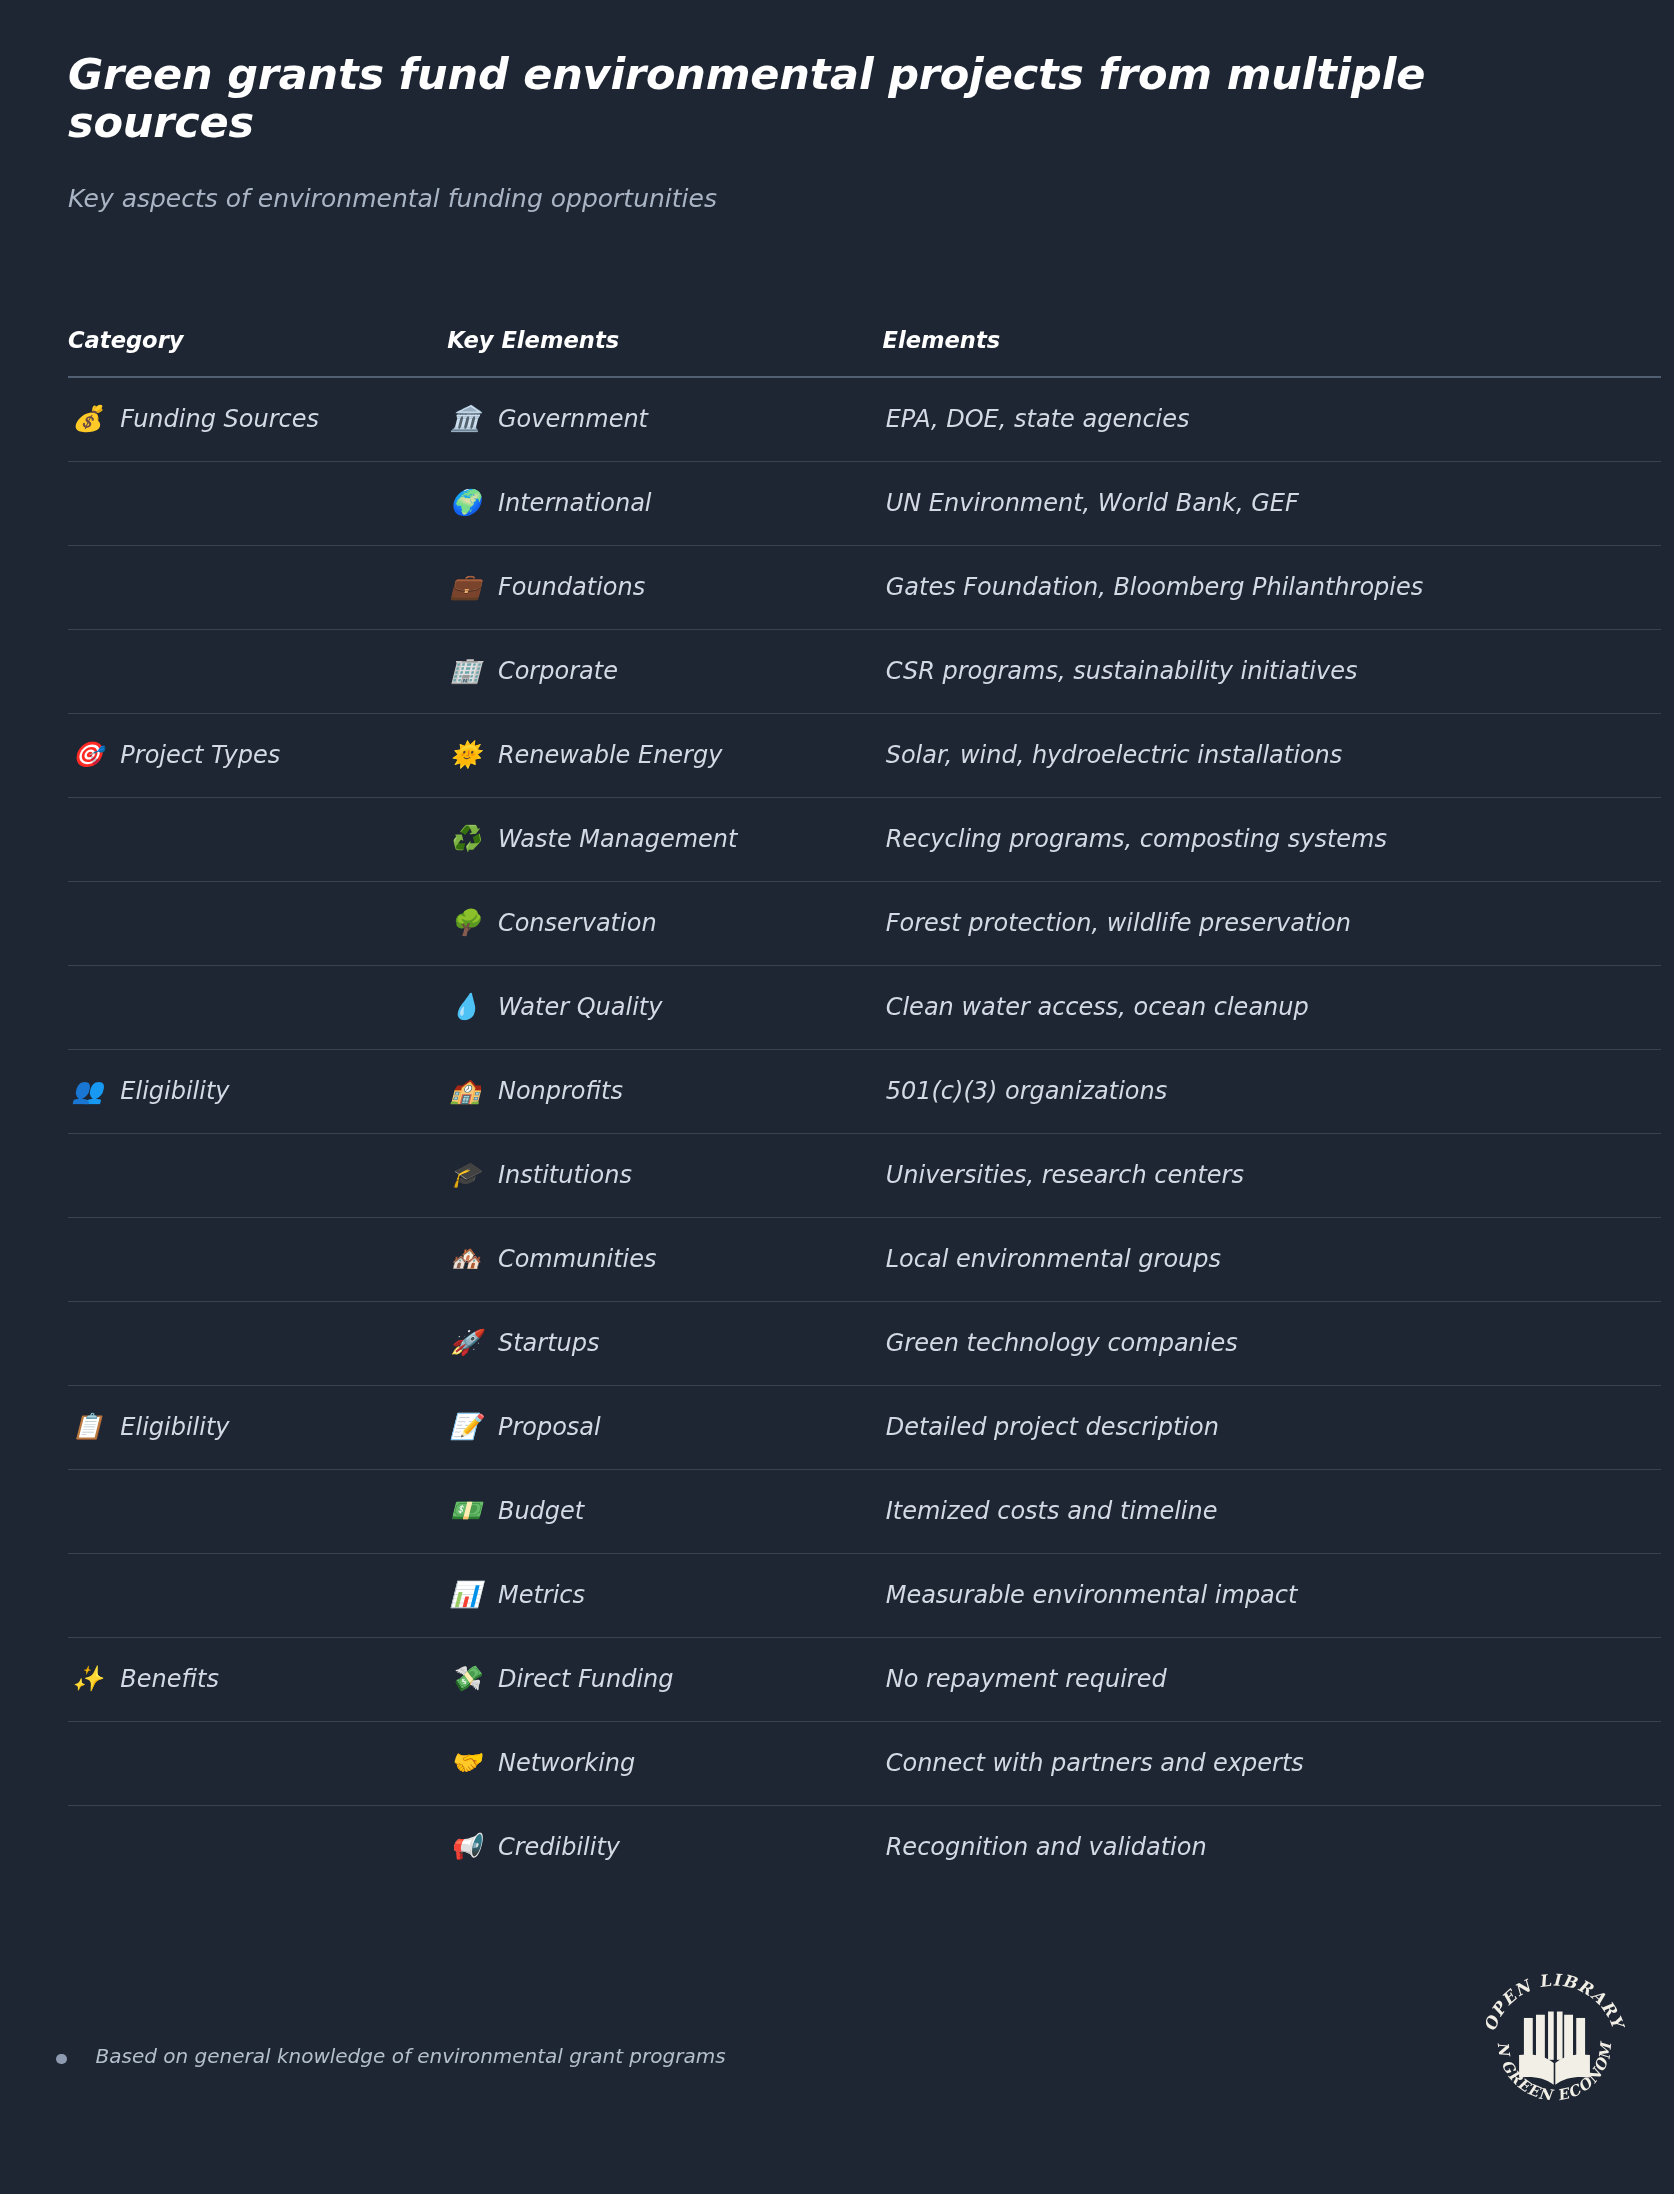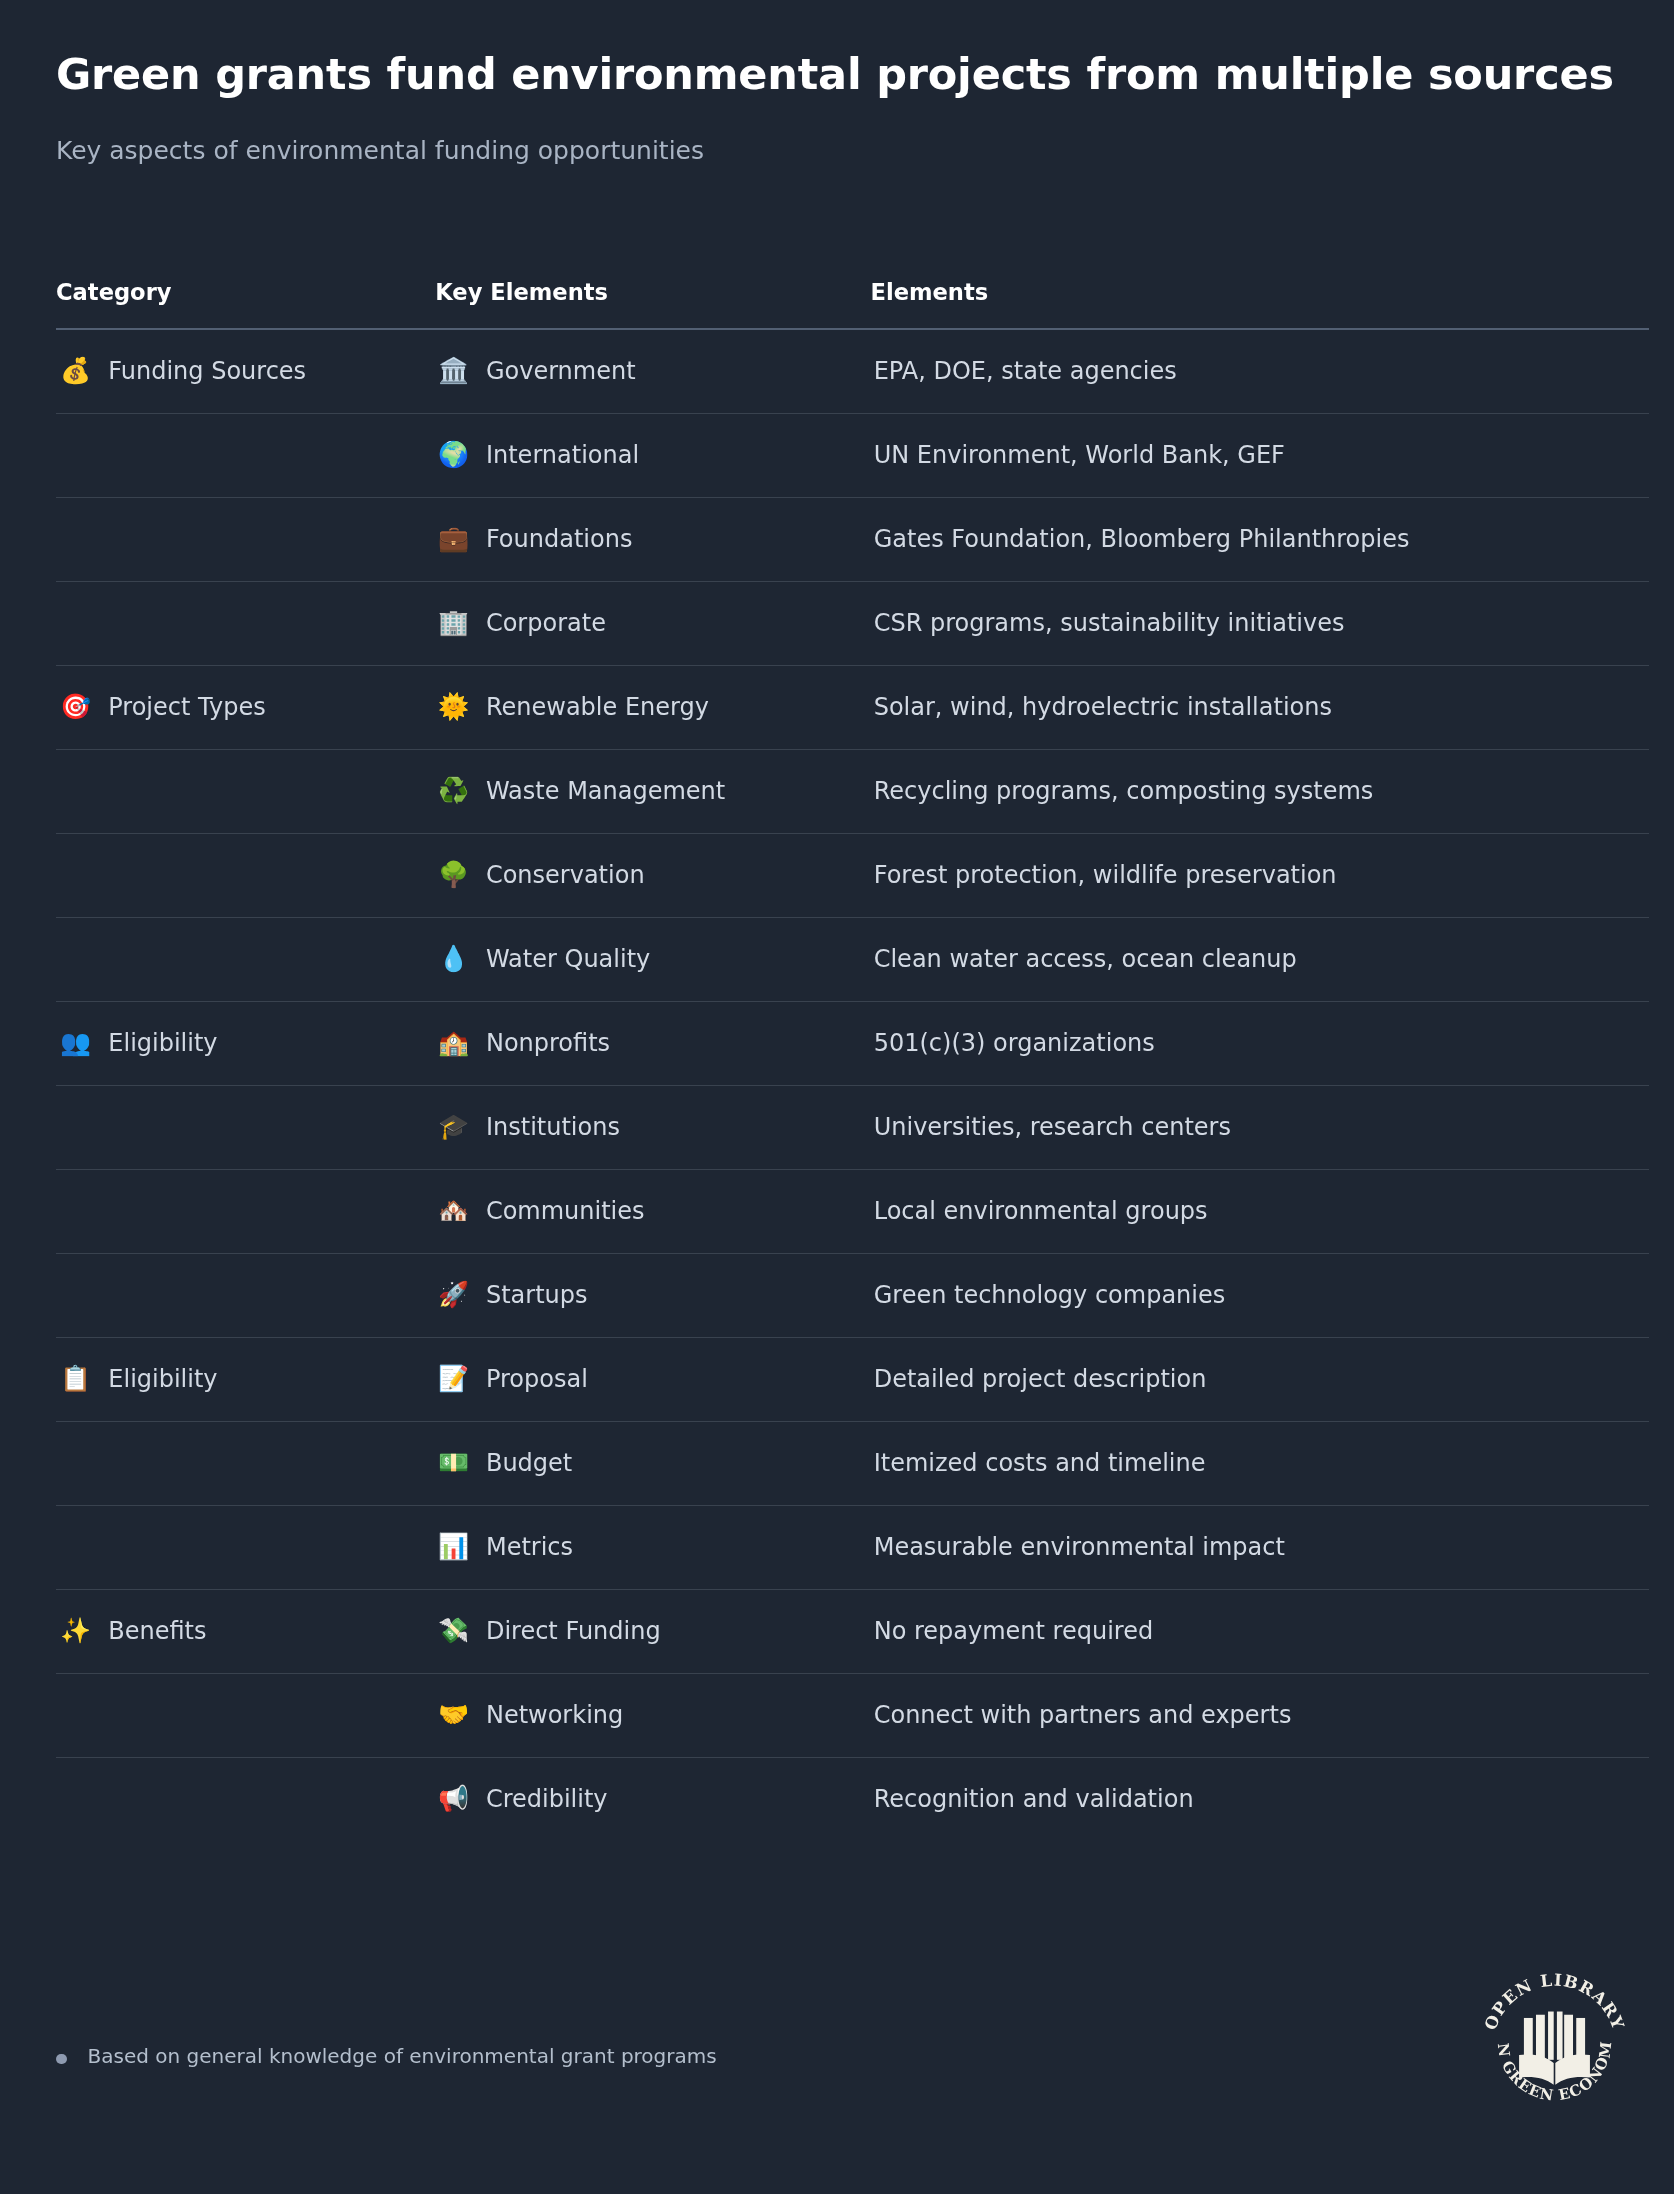--- a/index.html
+++ b/index.html
@@ -13,22 +13,23 @@
   body {
     font-family: "DejaVu Sans", "Liberation Sans", sans-serif;
     color: #e8ecf2;
     position: relative;
     overflow: hidden;
   }
 
   .page {
     width: 1674px;
     height: 2194px;
-    padding: 0 40px;
+    padding: 0 52px;
     position: relative;
+    font-style: italic;
   }
 
   
   .header { padding-top: 50px; }
 
   .title {
     font-size: 43px;
     font-weight: 700;
     color: #ffffff;
     letter-spacing: -0.2px;
@@ -128,20 +129,21 @@
     border-radius: 50%;
     background: #8e9ab0;
     flex: 0 0 10.5px;
     margin-top: 10.5px;
   }
 
   .note-text {
     font-size: 20px;
     color: #b4bfcd;
     line-height: 1.3;
+    margin-left: 8px;
   }
 
   
   .logo {
     position: absolute;
     right: 39px;
     top: 1960px;
     width: 161px;
     height: 161px;
   }

